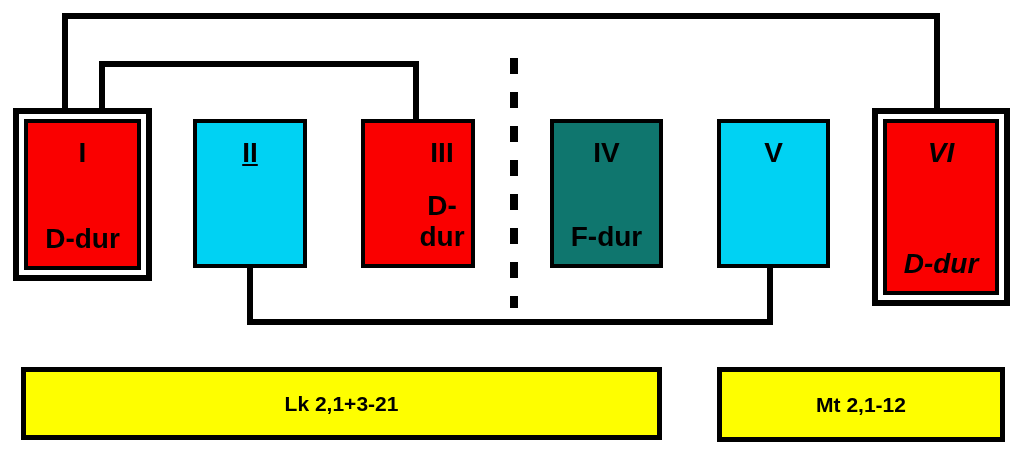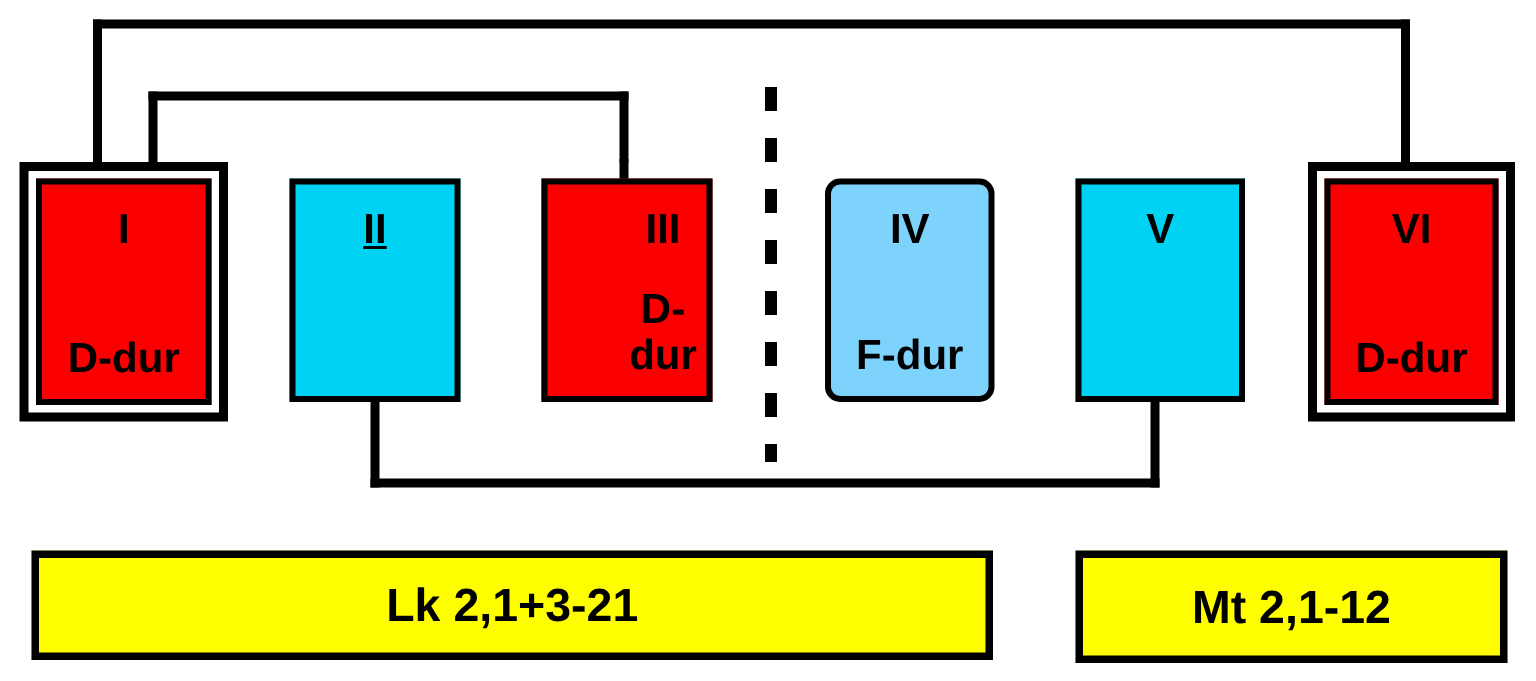--- a/index.html
+++ b/index.html
@@ -24,25 +24,25 @@
   .mbox{position:absolute;box-sizing:border-box;border:4px solid #000;
     display:flex;flex-direction:column;justify-content:space-between;align-items:center;
     padding:15px 0 11px;font-size:28px;line-height:1.1;text-align:center;background:#fff;}
   .pos-2{left:193px;top:119px;width:114px;height:149px;}
   .pos-3{left:361px;top:119px;width:114px;height:149px;padding-left:48px;}
   .pos-4{left:550px;top:119px;width:113px;height:149px;}
   .pos-5{left:717px;top:119px;width:113px;height:149px;}
   
   .frame{position:absolute;box-sizing:border-box;border:6px solid #000;background:#fff;padding:5px;}
   .frame-1{left:13px;top:108px;width:139px;height:173px;}
-  .frame-6{left:872px;top:108px;width:138px;height:173px;}
+  .frame-6{left:872px;top:108px;width:138px;height:198px;font-style:italic;}
   .frame .mbox{position:relative;left:0;top:0;width:100%;height:100%;}
   
   .label-bar{position:absolute;box-sizing:border-box;border:5px solid #000;
-    display:flex;align-items:center;justify-content:center;font-size:31px;}
+    display:flex;align-items:center;justify-content:center;font-size:21px;}
   .bar-1{left:21px;top:367px;width:641px;height:73px;}
   .bar-2{left:717px;top:367px;width:288px;height:75px;}
 </style>
 </head>
 <body>
 
 <div class="canvas">
 
   <div class="arc arc-outer"></div>
   <div class="arc arc-inner"></div>
@@ -59,21 +59,21 @@
 
   <div class="mbox pos-2" style="background-color: rgb(0, 210, 243); text-decoration: underline;">
     <span>II</span>
   </div>
 
   <div class="mbox pos-3" style="background-color: rgb(250, 0, 0);">
     <span>III</span>
     <span>D-dur</span>
   </div>
 
-  <div class="mbox pos-4" style="background-color: #7dd3fc; border-radius: 10px;">
+  <div class="mbox pos-4" style="background-color: #0f766e;">
     <span>IV</span>
     <span>F-dur</span>
   </div>
 
   <div class="mbox pos-5" style="background-color: rgb(0, 210, 243);">
     <span>V</span>
   </div>
 
   <div class="frame frame-6">
     <div class="mbox" style="background-color: rgb(250, 0, 0);">

